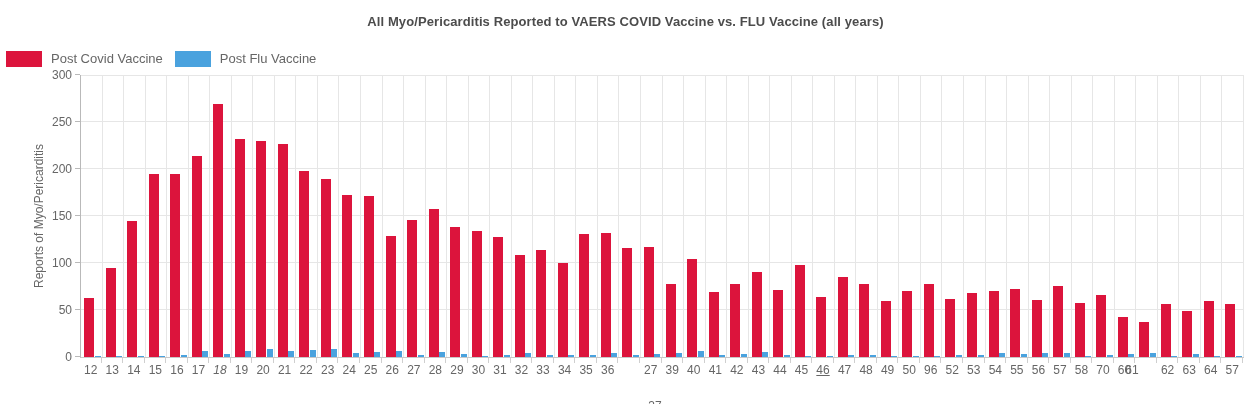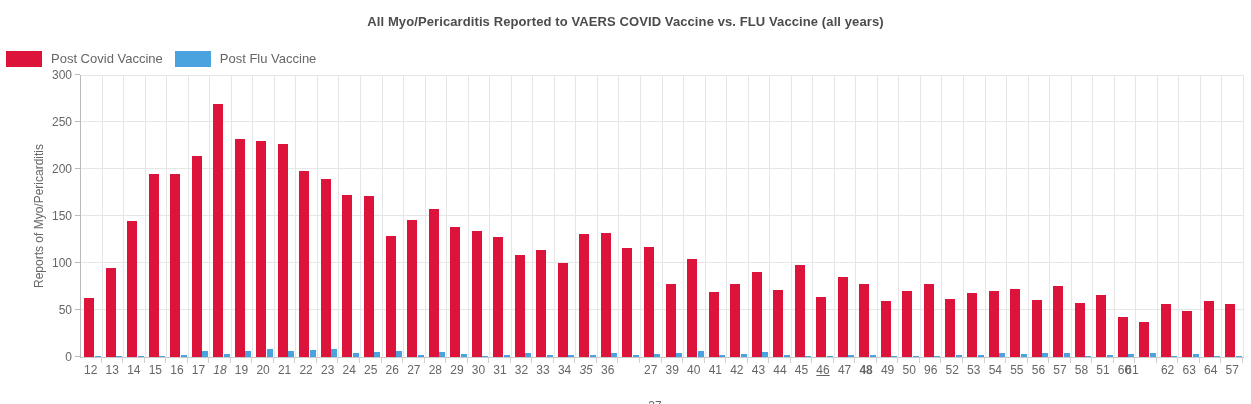--- a/index.html
+++ b/index.html
@@ -324,44 +324,44 @@
     <div class="x-tick-label" style="left: 355.75px;">25</div>
     <div class="x-tick-label" style="left: 377.287px;">26</div>
     <div class="x-tick-label" style="left: 398.824px;">27</div>
     <div class="x-tick-label" style="left: 420.361px;">28</div>
     <div class="x-tick-label" style="left: 441.898px;">29</div>
     <div class="x-tick-label" style="left: 463.435px;">30</div>
     <div class="x-tick-label" style="left: 484.972px;">31</div>
     <div class="x-tick-label" style="left: 506.509px;">32</div>
     <div class="x-tick-label" style="left: 528.046px;">33</div>
     <div class="x-tick-label" style="left: 549.583px;">34</div>
-    <div class="x-tick-label" style="left: 571.12px; font-style: italic;">35</div>
+    <div class="x-tick-label" style="left: 571.12px;">35</div>
     <div class="x-tick-label" style="left: 592.657px;">36</div>
     <div class="x-tick-label" style="left: 640px; margin-top: 36px;">37</div>
     <div class="x-tick-label" style="left: 635.731px;">27</div>
     <div class="x-tick-label" style="left: 657.269px;">39</div>
     <div class="x-tick-label" style="left: 678.806px;">40</div>
     <div class="x-tick-label" style="left: 700.343px;">41</div>
     <div class="x-tick-label" style="left: 721.88px;">42</div>
     <div class="x-tick-label" style="left: 743.417px;">43</div>
     <div class="x-tick-label" style="left: 764.954px;">44</div>
     <div class="x-tick-label" style="left: 786.491px;">45</div>
     <div class="x-tick-label" style="left: 808.028px; text-decoration: underline;">46</div>
     <div class="x-tick-label" style="left: 829.565px;">47</div>
-    <div class="x-tick-label" style="left: 851.102px; font-weight: bold;">48</div>
+    <div class="x-tick-label" style="left: 851.102px;">48</div>
     <div class="x-tick-label" style="left: 872.639px;">49</div>
     <div class="x-tick-label" style="left: 894.176px;">50</div>
     <div class="x-tick-label" style="left: 915.713px;">96</div>
     <div class="x-tick-label" style="left: 937.25px;">52</div>
     <div class="x-tick-label" style="left: 958.787px;">53</div>
     <div class="x-tick-label" style="left: 980.324px;">54</div>
     <div class="x-tick-label" style="left: 1001.86px;">55</div>
     <div class="x-tick-label" style="left: 1023.4px;">56</div>
     <div class="x-tick-label" style="left: 1044.94px;">57</div>
     <div class="x-tick-label" style="left: 1066.47px;">58</div>
-    <div class="x-tick-label" style="left: 1088.01px;">51</div>
+    <div class="x-tick-label" style="left: 1088.01px;">70</div>
     <div class="x-tick-label" style="left: 1109.55px;">60</div>
     <div class="x-tick-label" style="left: 1085px; margin-left: 32px;">61</div>
     <div class="x-tick-label" style="left: 1152.62px;">62</div>
     <div class="x-tick-label" style="left: 1174.16px;">63</div>
     <div class="x-tick-label" style="left: 1195.69px;">64</div>
     <div class="x-tick-label" style="left: 1217.23px;">57</div>
   </div>
 
 </body></html>

